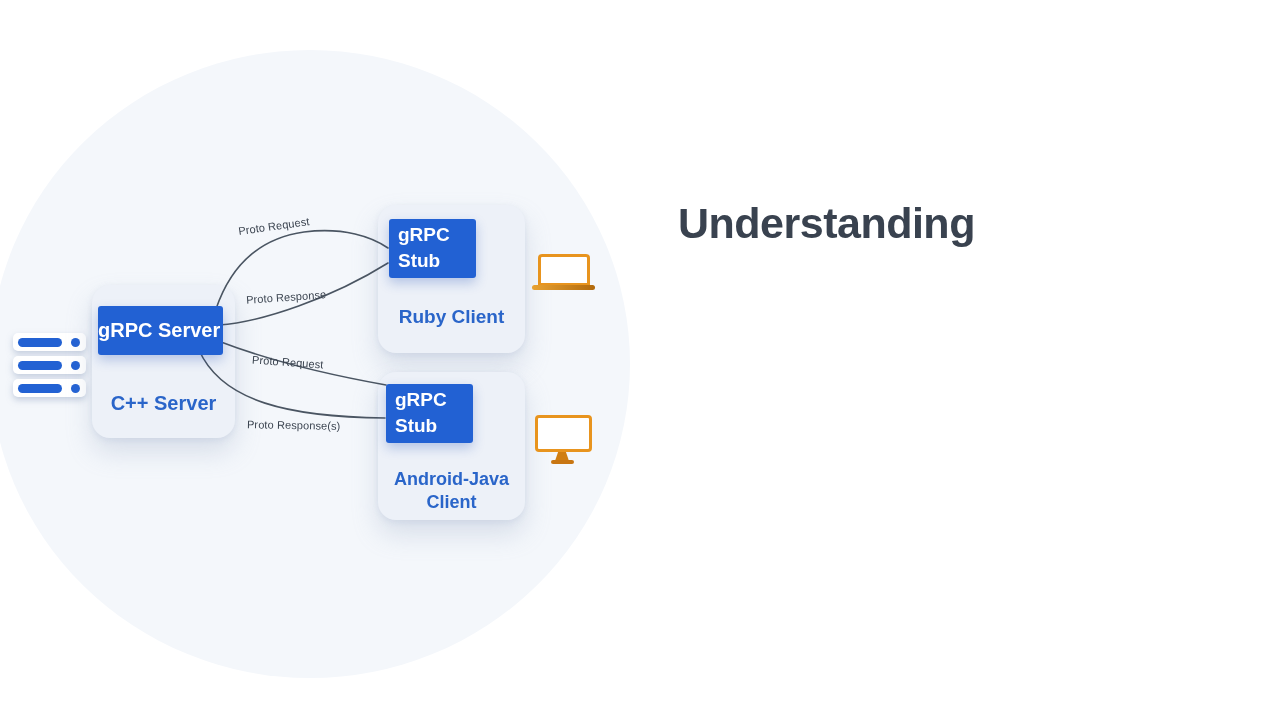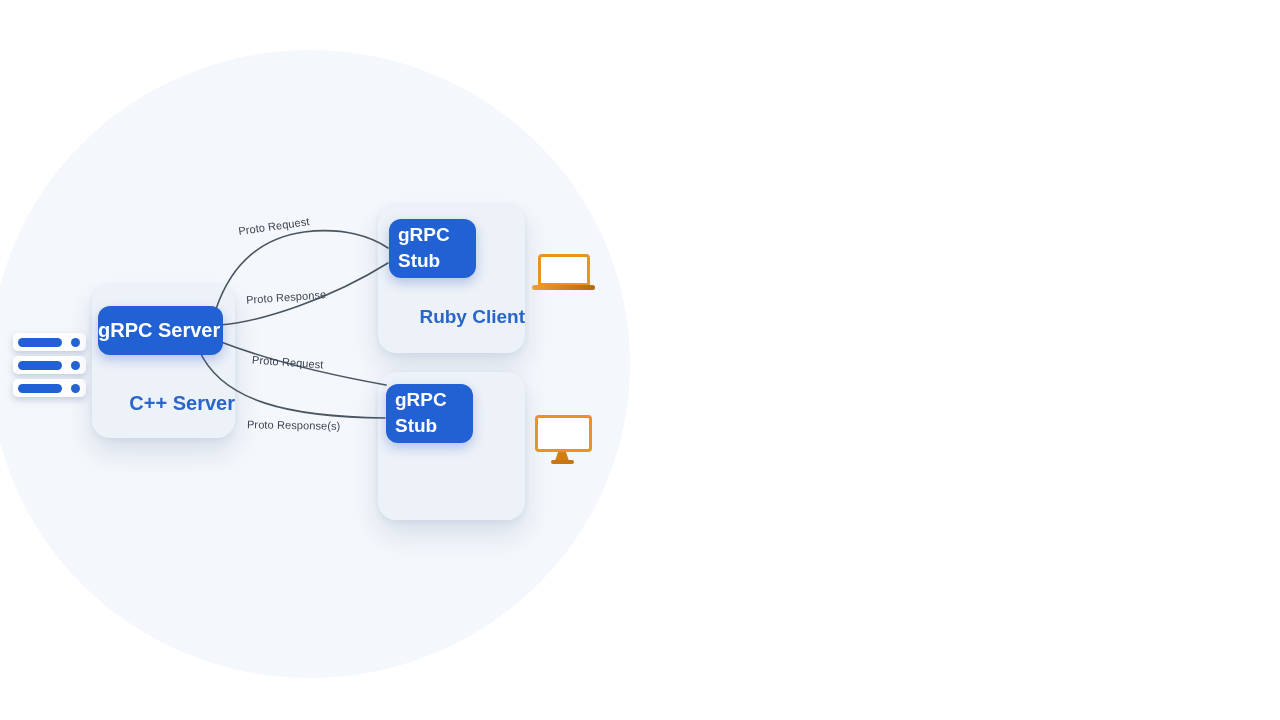--- a/index.html
+++ b/index.html
@@ -14,26 +14,26 @@
   }
   .card{
     position:absolute;background:var(--card-bg,#EDF1F8);border-radius:18px;
     box-shadow:0 14px 26px rgba(148,166,196,.30),0 2px 6px rgba(148,166,196,.18);
   }
   #server-card{left:92px;top:285px;width:143px;height:153px;}
   #ruby-card{left:378px;top:205px;width:147px;height:148px;}
   #android-card{left:378px;top:372px;width:147px;height:148px;}
   .bluebox{
     position:absolute;background:var(--accent-blue,#2261D3);color:#fff;font-weight:700;
-    border-radius:12px;box-shadow:0 5px 12px rgba(33,80,180,.28);
+    border-radius:3px;box-shadow:0 5px 12px rgba(33,80,180,.28);
   }
   #server-box{left:98px;top:306px;width:125px;height:49px;display:flex;align-items:center;font-size:20px;}
   #stub-box-1{left:389px;top:219px;width:87px;height:59px;font-size:19px;line-height:1.35;padding:3px 0 0 9px;box-sizing:border-box;}
   #stub-box-2{left:386px;top:384px;width:87px;height:59px;font-size:19px;line-height:1.35;padding:3px 0 0 9px;box-sizing:border-box;}
-  .caption{position:absolute;color:var(--label-blue,#2A65C9);font-weight:700;text-align:right;}
+  .caption{position:absolute;color:var(--label-blue,#2A65C9);font-weight:700;text-align:center;}
   #server-caption{left:92px;top:392px;width:143px;font-size:20px;}
   #ruby-caption{left:378px;top:306px;width:147px;font-size:19px;}
   #android-caption{left:378px;top:468px;width:147px;font-size:18px;line-height:1.25;}
   
   .rack-row{
     position:absolute;left:13px;width:73px;height:18px;background:#fff;border-radius:5px;
     box-shadow:0 3px 6px rgba(150,165,195,.5);
   }
   .rack-bar{position:absolute;left:5px;top:4.5px;width:44px;height:9px;border-radius:4.5px;background:var(--accent-blue,#2261D3);}
   .rack-dot{position:absolute;right:6px;top:4.5px;width:9px;height:9px;border-radius:50%;background:var(--accent-blue,#2261D3);}
@@ -115,30 +115,32 @@
 
   <div class="bluebox" id="server-box">
     <span>gRPC Server</span>
   </div>
   <div class="caption" id="server-caption">C++ Server</div>
 
   <div class="bluebox" id="stub-box-1">gRPC Stub</div>
   <div class="caption" id="ruby-caption">Ruby Client</div>
 
   <div class="bluebox" id="stub-box-2">gRPC Stub</div>
+  <div class="caption" id="android-caption">Android-Java Client</div>
 
   <span class="conn-label" id="lbl-a">Proto Request</span>
   <span class="conn-label" id="lbl-b">Proto Response</span>
   <span class="conn-label" id="lbl-c">Proto Request</span>
   <span class="conn-label" id="lbl-d">Proto Response(s)</span>
 
   <div>
     <div class="laptop-screen"></div>
     <div class="laptop-base"></div>
   </div>
   <div>
     <div class="monitor-screen"></div>
     <div class="monitor-stand"></div>
     <div class="monitor-foot"></div>
   </div>
 
+  <div class="kicker">Understanding</div>
 
 </div>
 
 </body></html>

